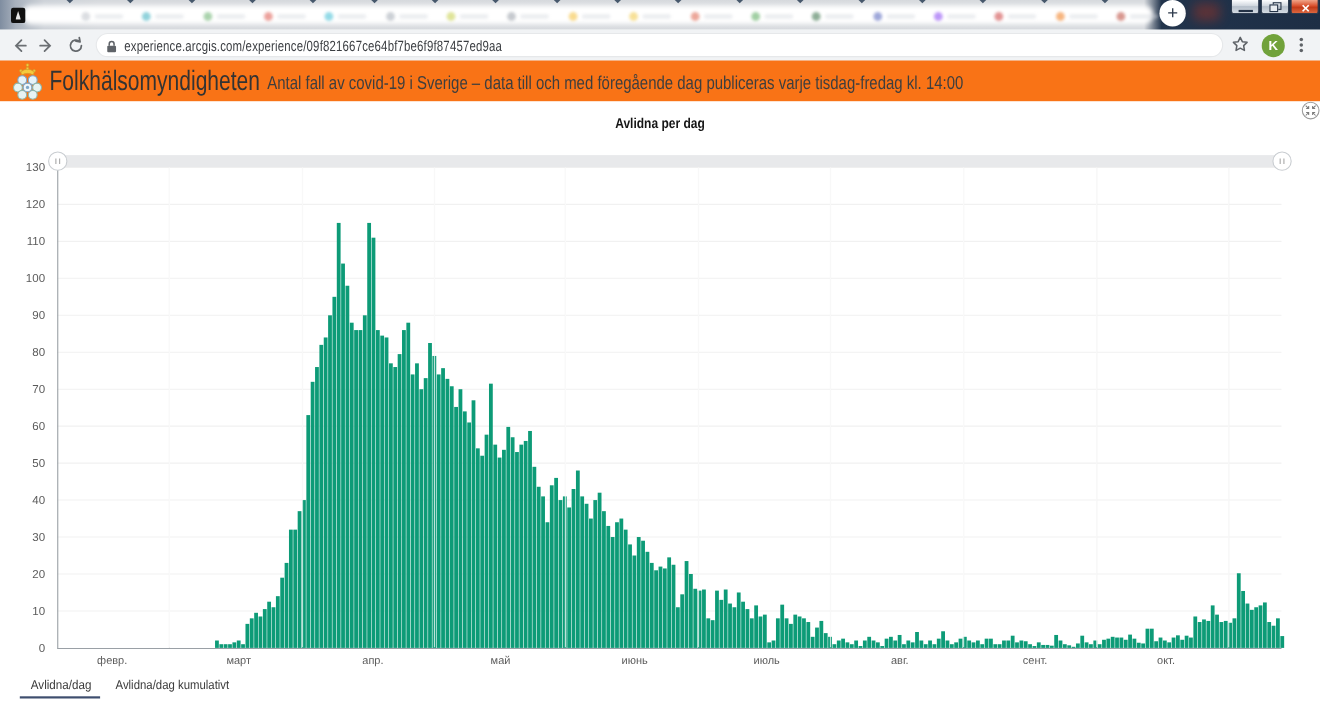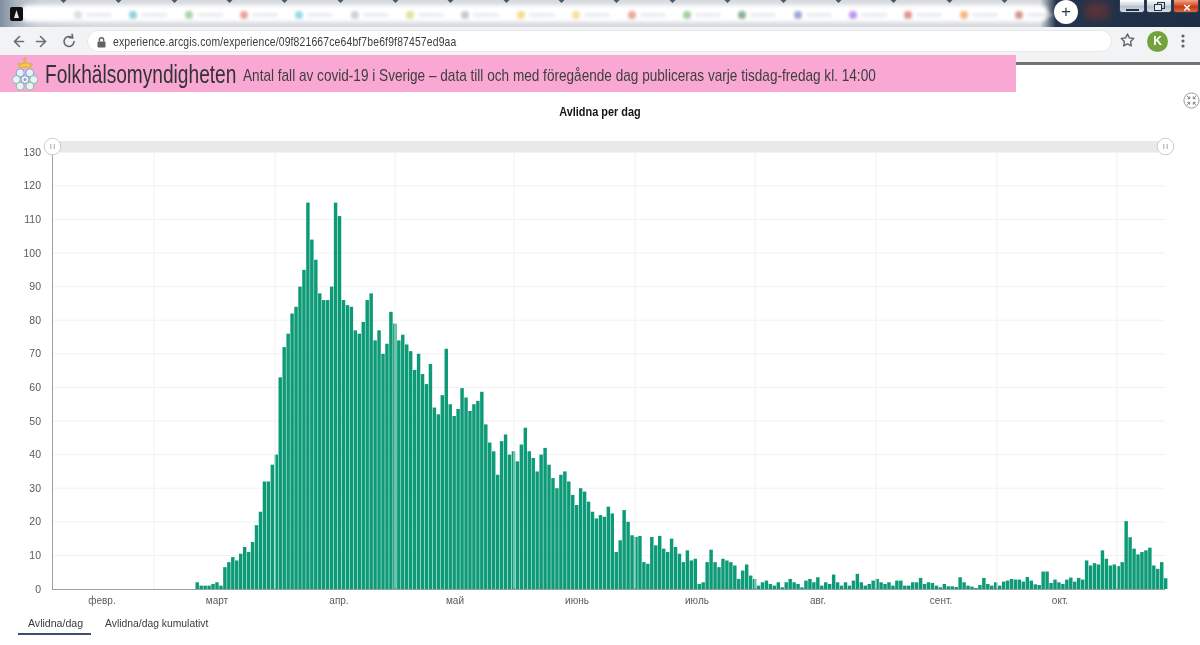--- a/index.html
+++ b/index.html
@@ -16,26 +16,26 @@
 #redsmudge{position:absolute;left:1085px;top:3px;width:24px;height:16px;background:#7e332e;border-radius:4px;filter:blur(5px);opacity:.65}
 .winbtn{position:absolute;top:0;height:13px;border:1px solid #2f3d50;border-top:none;background:linear-gradient(#fdfeff, #cfd6de 45%, #b5bfca 50%, #d6dde4);}
 #btnmin{left:1119px;width:26px;border-radius:0 0 3px 3px}
 #btnres{left:1146px;width:26px;border-radius:0 0 3px 3px}
 #btncls{left:1173px;width:26px;border-radius:0 0 3px 3px;background:linear-gradient(#f0a488,#d94f2c 45%,#c23a18 55%,#dd6840)}
 #btnmin:after{content:"";position:absolute;left:6px;top:8.5px;width:13px;height:2px;background:#243246}
 #btnres:after{content:"";position:absolute;left:7px;top:3.5px;width:6px;height:5px;border:1.3px solid #243246;background:#e8ecf0}
 #btnres:before{content:"";position:absolute;left:10px;top:2px;width:6px;height:5px;border:1.3px solid #243246}
 #btncls:after{content:"\00d7";position:absolute;left:0;top:-0.5px;width:26px;text-align:center;color:#fff;font-size:13px;font-weight:bold}
 
-#addr{position:absolute;left:0;top:27px;width:1200px;height:38px;background:#f1f3f5;border-bottom:3px solid #737373}
+#addr{position:absolute;left:0;top:27px;width:1200px;height:38px;background:#f1f3f5;border-bottom:6px solid #737373}
 .navic{position:absolute;top:0;height:28px;color:#65696e}
 #pill{position:absolute;left:87px;top:2.5px;width:1025px;height:22px;background:#fff;border-radius:11.5px;border:1px solid #e6e8ea}
 #url{position:absolute;left:25px;top:3px;font-size:13.5px;color:#3a3d41;transform:scaleX(.77);transform-origin:0 0;white-space:nowrap;letter-spacing:.2px}
 
-#hdr{position:absolute;left:0;top:55px;width:1016px;height:37px;background:#f9a8d4}
+#hdr{position:absolute;left:0;top:55px;width:1200px;height:37px;background:#f97316}
 #title{position:absolute;left:45px;top:5px;font-size:25.5px;color:#333;transform:scaleX(.75);transform-origin:0 0;white-space:nowrap}
 #subtitle{position:absolute;left:243px;top:11px;font-size:17px;color:#3e3e3e;transform:scaleX(.80);transform-origin:0 0;white-space:nowrap}
 #charttitle{position:absolute;left:0;top:104px;width:1200px;text-align:center;font-size:13px;font-weight:bold;color:#151515;transform:scaleX(.84);transform-origin:600px 0}
 
 #btab1{position:absolute;left:28px;top:617px;font-size:11.5px;color:#3a3a3a;transform:scaleX(.92);transform-origin:0 0;white-space:nowrap}
 #btab2{position:absolute;left:105px;top:617px;font-size:11.5px;color:#3a3a3a;transform:scaleX(.90);transform-origin:0 0;white-space:nowrap}
 #btabline{position:absolute;left:18px;top:633px;width:73px;height:2px;background:#3e4e6e}
 .chart{position:absolute;left:0;top:0}
 svg text{font-family:"Liberation Sans",sans-serif}
 </style></head>

